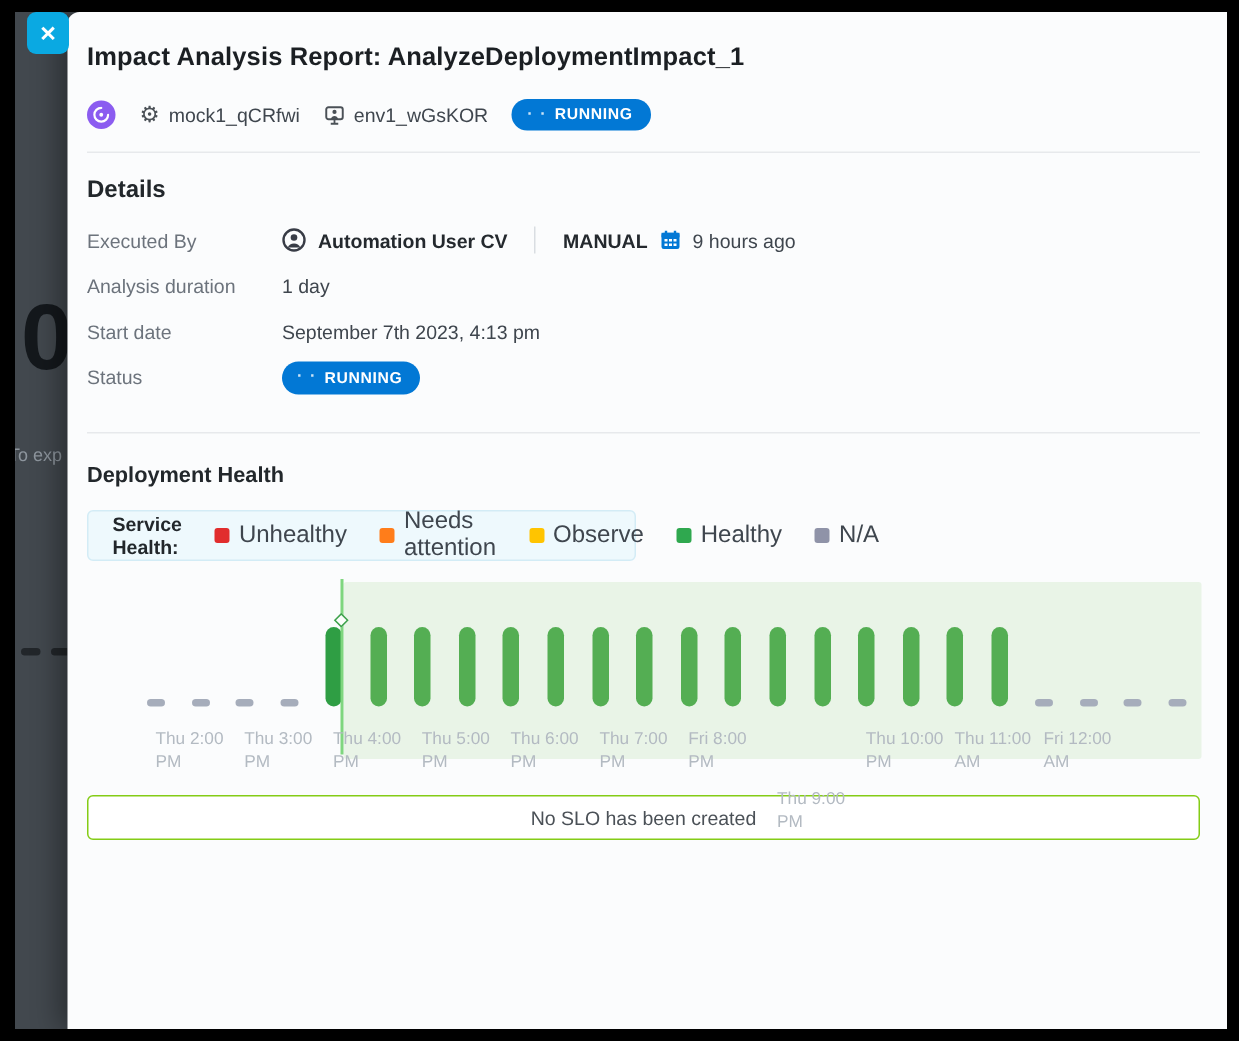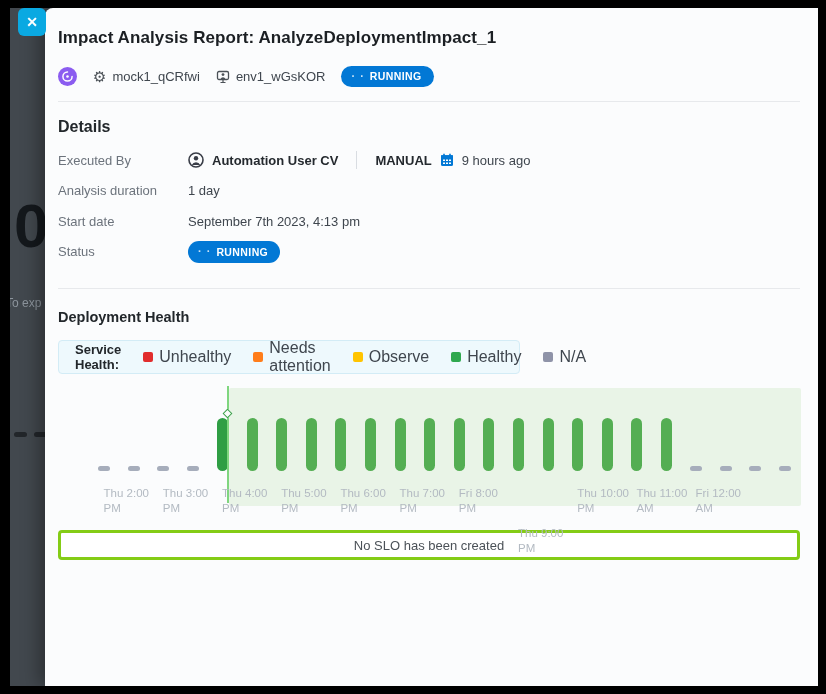--- a/index.html
+++ b/index.html
@@ -27,33 +27,33 @@
   .section-h{margin:16px 0 0;font-size:16px;font-weight:700;color:#22272b;}
   .rows{margin-top:9px;}
   .drow{display:flex;align-items:center;min-height:30.5px;}
   .dlabel{width:130px;flex:none;font-size:13px;color:#6c737c;}
   .dvalue{display:flex;align-items:center;gap:8px;font-size:13px;color:#3f464e;}
   .strong{font-weight:700;color:#24292e;}
   .vsep{width:1px;height:18px;background:#d9dde2;margin:0 10px;}
   .dh-h{margin:20px 0 0;font-size:14.5px;font-weight:700;color:#22272b;}
   .dh-sub{margin-top:9px;font-size:13px;color:#3f464e;}
   .legend-bar{display:flex;align-items:center;gap:22px;margin-top:15px;height:34px;padding:0 16px;
-    width:462px;background:#eef9fd;border:1px solid #d3ecf6;border-radius:4px;}
+    width:366px;background:#eef9fd;border:1px solid #d3ecf6;border-radius:4px;}
   .legend-title{font-size:13px;font-weight:700;color:#22272b;}
   .litem{display:flex;align-items:center;gap:6px;font-size:16px;color:#3f464e;}
   .lswatch{width:10px;height:10px;border-radius:2px;flex:none;}
   .chart{position:relative;height:132px;margin-top:12px;width:742px;}
   .region{position:absolute;top:2px;height:118px;background:#e9f4e7;border-radius:2px;}
   .vline{position:absolute;top:0;height:117px;width:2px;background:#7fd67f;}
   .diamond{position:absolute;width:7px;height:7px;border:1.5px solid #3da14b;background:#fbfdfb;transform:rotate(45deg);}
   .hbar{position:absolute;bottom:47px;border-radius:6px;}
   .hbar.na{height:5px;border-radius:3px;}
   .hbar.healthy{height:53px;}
   .tick{position:absolute;top:100px;font-size:11.5px;color:#b3bac2;line-height:1.3;white-space:nowrap;}
-  .slo{margin:12px 0 0;border:3px solid #84cc16;border-radius:4px;height:30px;background:#fff;
+  .slo{margin:12px 0 0;border:1px solid #84cc16;border-radius:4px;height:30px;background:#fff;
     display:flex;align-items:center;justify-content:center;font-size:13px;color:#4b5157;width:742px;}
   .close-btn{position:absolute;left:8px;top:0;width:28px;height:28px;background:#0aa9e2;border:none;
     border-radius:6px;color:#fff;font-size:14px;font-weight:700;cursor:pointer;display:flex;
     align-items:center;justify-content:center;line-height:1;}
   svg{display:block;}
 </style>
 </head>
 <body>
 
 <div class="stage">

